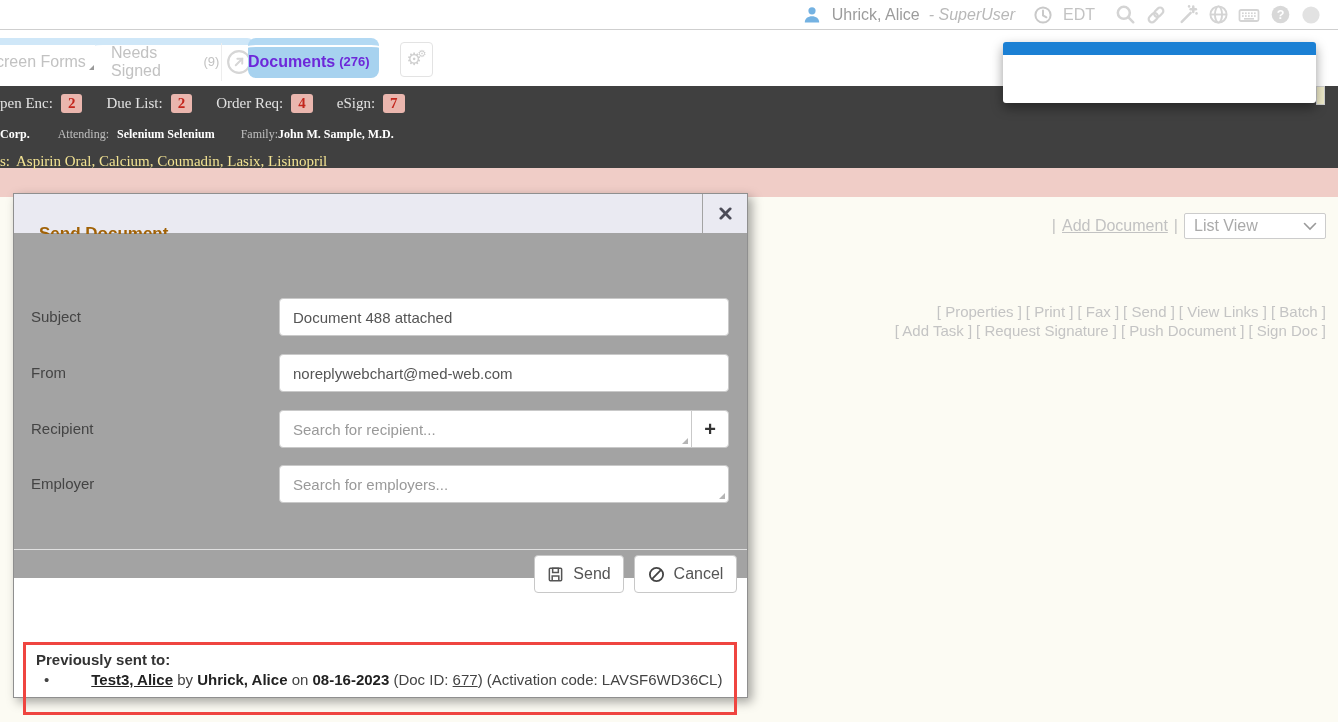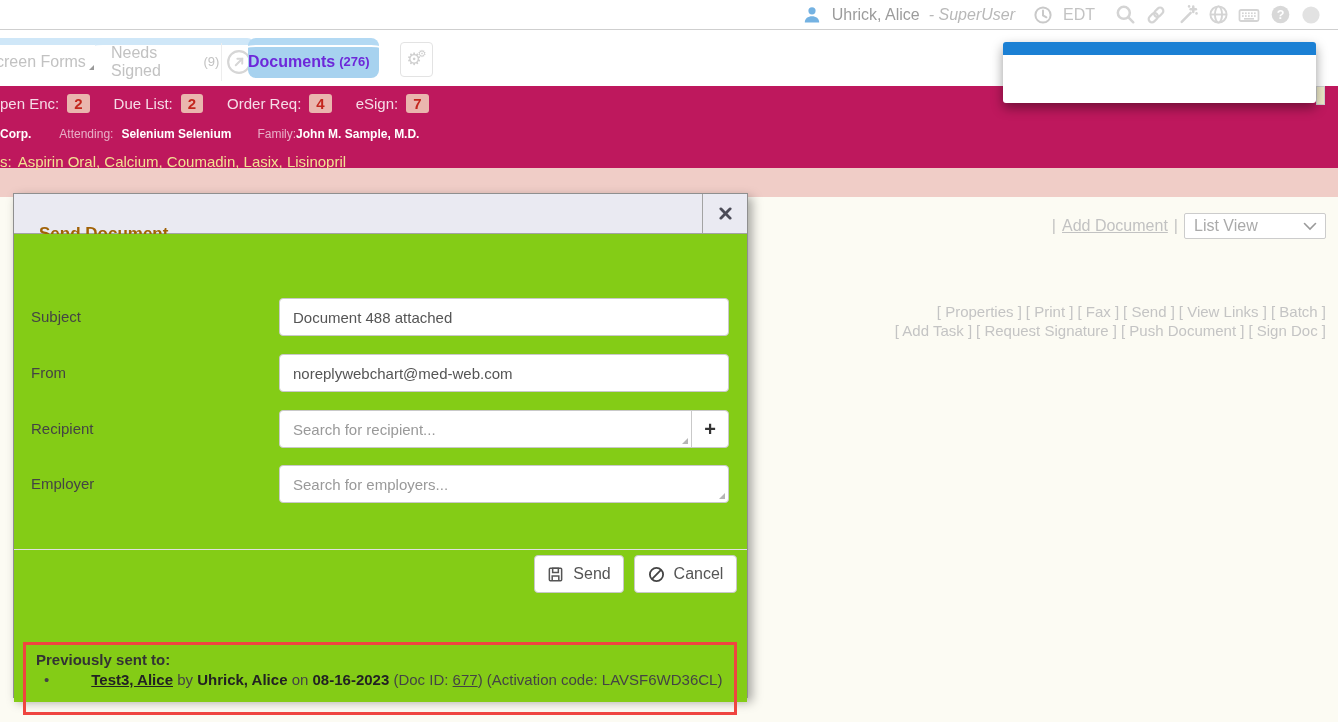--- a/index.html
+++ b/index.html
@@ -31,22 +31,22 @@
   .tab-documents .tab-count { font-weight:bold; }
   .corner-tri { width:0; height:0; border-top:5px solid transparent; border-right:5px solid #9a9a9a;
                 margin-left:3px; margin-top:12px; }
   .gear-btn { position:absolute; left:400px; top:12px; width:33px; height:35px; background:#fff;
               border:1px solid #e3e3e3; border-radius:4px; display:flex; align-items:center; justify-content:center; }
   .gear-main { font-family:"DejaVu Sans", sans-serif; font-size:17px; color:#cfcfcf; line-height:1; }
   .gear-small { font-family:"DejaVu Sans", sans-serif; font-size:10px; color:#cfcfcf; line-height:1;
                 margin-left:-4px; margin-top:-12px; }
 
   
-  .graybar { position:absolute; top:86px; left:0; width:1338px; height:82px; background:#be185d;
-             padding-top:4px; z-index:3; }
+  .graybar { position:absolute; top:86px; left:0; width:1338px; height:82px; background:#404040;
+             padding-top:4px; z-index:3;font-family:Liberation Serif, serif; }
   .status-row { display:flex; align-items:center; gap:24px; height:27px; font-size:15px; }
   .status-label { color:rgba(255,255,255,0.85); }
   .status-item { display:flex; align-items:center; gap:8px; }
   .status-badge { background:#eab6ae; color:#c3261d; font-weight:bold; border-radius:3px;
                   padding:1px 7px; font-size:15px; }
   .patient-row { display:flex; align-items:center; height:26px; font-size:12px; margin-top:4px; }
   .p-bold { color:#ffffff; font-weight:bold; }
   .p-label { color:rgba(255,255,255,0.65); }
   .meds-row { height:26px; font-size:15px; color:#f2e292; margin-top:1px; display:flex; align-items:center; }
 
@@ -78,21 +78,21 @@
   .toast-msg { color:#4f4f4f; font-size:17px; }
   .toast-close { color:#444; font-size:19px; line-height:1; cursor:pointer; margin-top:-8px; }
 
   
   .modal { position:absolute; left:13px; top:193px; width:735px; height:505px; background:#fff;
            border:1px solid #8f8f8f; box-shadow:4px 4px 10px rgba(0,0,0,0.35); z-index:30; }
   .modal-header { height:40px; background:#eaeaf2; border-bottom:1px solid #a3a3a3; display:flex; }
   .modal-title { flex:1; font-size:17px; font-weight:bold; color:#a16207; line-height:39px; padding-left:25px;margin-top:20px; }
   .modal-close { width:45px; border-left:1px solid #a3a3a3; display:flex; align-items:center;
                  justify-content:center; cursor:pointer; }
-  .modal-body { position:relative; width:100%; height:468px; background:#84cc16; }
+  .modal-body { position:relative; width:100%; height:344px; background:#a3a3a3; }
   .f-label { position:absolute; left:17px; font-size:15px; color:#444; line-height:38px; height:38px; }
   .f-input { position:absolute; left:265px; width:450px; height:38px; border:1px solid #c9c9c9;
              border-radius:4px; padding:8px 13px; font-size:15px; color:#555;
              font-family:"Liberation Sans", sans-serif; background:#fff; }
   .f-input::placeholder { color:#999; opacity:1; }
   .f-wrap { position:absolute; left:265px; height:38px; }
   .f-wrap .f-input { position:static; width:100%; height:100%; }
   .resize-corner { position:absolute; right:4px; bottom:4px; width:0; height:0;
                    border-bottom:6px solid #b5b5b5; border-left:6px solid transparent; }
   .plus-btn { position:absolute; left:677px; top:176px; width:38px; height:38px; background:#fff;

